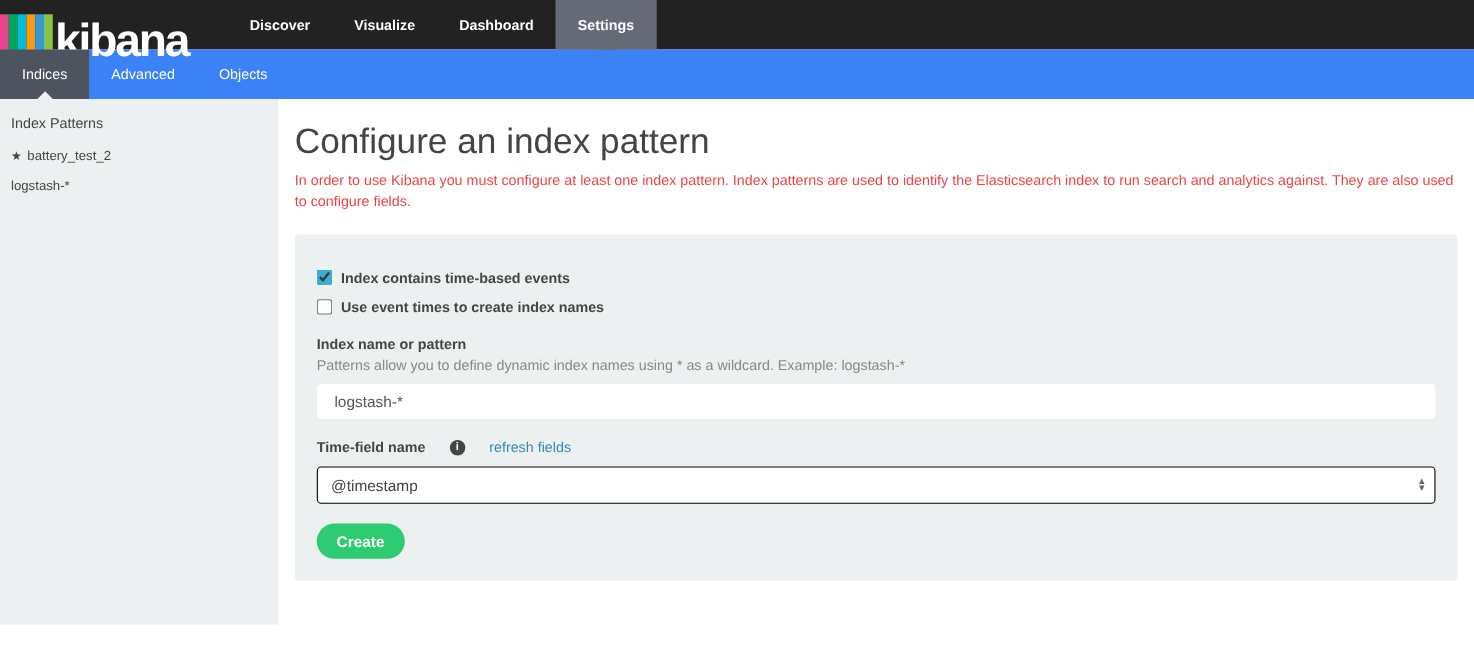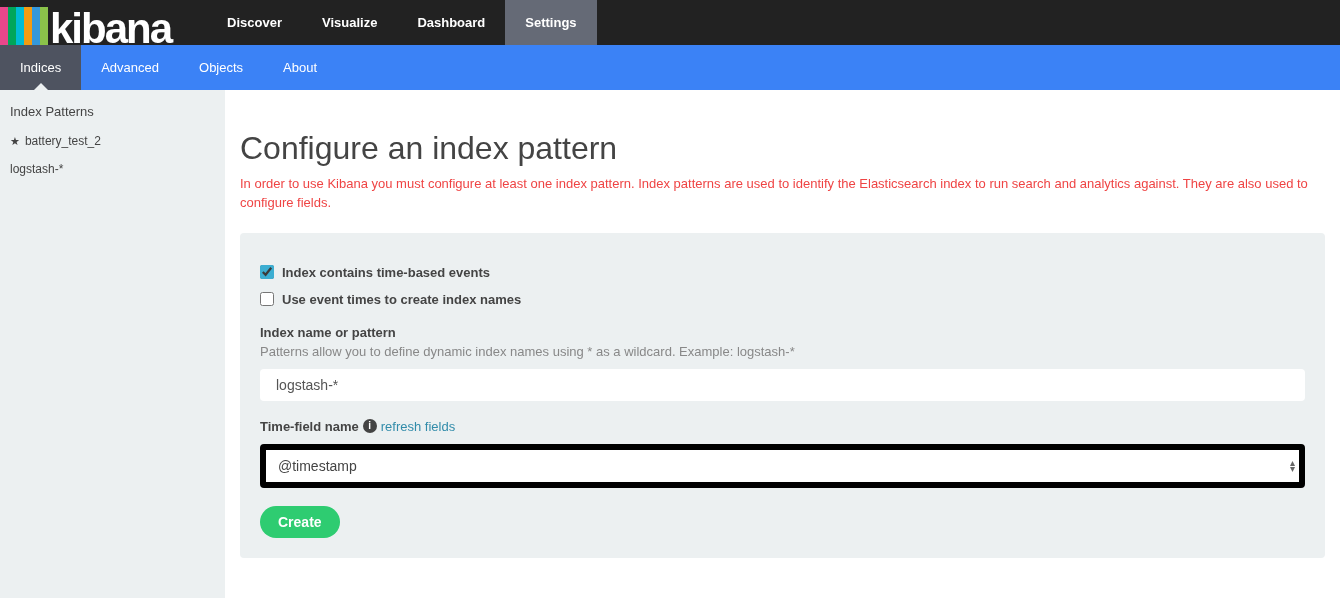--- a/index.html
+++ b/index.html
@@ -1,48 +1,48 @@
 <!DOCTYPE html>
 <html><head>
 <meta charset="utf-8">
 <style>
 * { box-sizing: border-box; margin: 0; padding: 0; }
 body { font-family: "Helvetica Neue", Helvetica, Arial, sans-serif; font-size: 14px; color: #444; width: 1340px; }
 .topnav { display: flex; background: #222; height: 45px; align-items: stretch; }
-.logo { display: flex; align-items: center; height: 58px; padding-right: 8px; }
+.logo { display: flex; align-items: flex-end; height: 58px; padding-right: 8px; }
 .logo-bars { display: flex; height: 45px; }
 .logo-bars span { width: 8px; height: 45px; display: block; }
 .logo-text { color: #fff; font-size: 42px; font-weight: 700; letter-spacing: -2px; margin-left: 2px; line-height: 1; }
 .topnav-item { color: #fff; font-size: 13px; padding: 0 20px; display: flex; align-items: center; cursor: pointer; font-weight: 600; }
 .topnav-item.active { background: #656a76; position: relative; }
 .subnav { background: #3b82f6; height: 45px; display: flex; align-items: stretch; }
 .subnav-item { color: #fff; font-size: 13px; padding: 0 20px; display: flex; align-items: center; cursor: pointer; position: relative; }
 .subnav-item.active { background: #4e5360; }
 .subnav-item.active::after { content: ""; position: absolute; bottom: 0; left: 50%; margin-left: -7px; border: 7px solid transparent; border-bottom-color: #ecf0f1; }
 .content-row { display: flex; }
-.sidebar { width: 225px; background: #ecf0f1; min-height: 90px; padding: 10px 0; }
+.sidebar { width: 253px; background: #ecf0f1; min-height: 90px; padding: 10px 0; }
 .sidebar-header { font-size: 13px; color: #444; padding: 4px 10px 8px 10px; }
 .sidebar-item { font-size: 12px; color: #444; padding: 7px 10px; cursor: pointer; display: flex; align-items: center; }
 .sidebar-item .star { margin-right: 5px; font-size: 11px; }
-.main { flex: 1; padding: 24px 15px 40px 15px; }
+.main { flex: 1; padding: 4px 15px 40px 15px; }
 .page-title { font-size: 32px; font-weight: 400; color: #444; margin: 16px 0 8px 0; }
 .page-desc { font-size: 13px; color: #ef4444; line-height: 1.45; margin-bottom: 20px; }
 .panel { background: #ecf0f1; border-radius: 4px; padding: 20px; }
 .chk-row { display: flex; margin-bottom: 6px; margin-top: 12px; }
 .chk-row input { margin-right: 8px; width: 14px; height: 14px; accent-color: #3caed2; }
 .chk-row label { font-weight: 700; font-size: 13px; color: #444; }
 .form-group { margin-top: 18px; }
 .form-label { font-weight: 700; font-size: 13px; color: #444; }
 .form-hint { color: #888; font-size: 13px; margin-top: 4px; margin-bottom: 10px; }
 .text-input { width: 100%; padding: 8px 16px; font-size: 14px; border: none; border-radius: 4px; background: #fff; color: #555; font-family: inherit; }
-.inline-row { display: flex; align-items: flex-start; gap: 4px; margin-bottom: 10px; }
+.inline-row { display: flex; align-items: flex-end; gap: 22px; margin-bottom: 10px; }
 .info-icon { width: 14px; height: 14px; border-radius: 50%; background: #444; color: #fff; font-size: 10px; display: inline-flex; align-items: center; justify-content: center; font-weight: bold; }
 .link { color: #328caa; font-size: 13px; cursor: pointer; }
 .select-wrap { position: relative; }
-.select { width: 100%; padding: 8px 12px; font-size: 14px; border: 6px solid #000000; border-radius: 4px; background: #fff; color: #444; appearance: none; font-family: inherit; }
+.select { width: 100%; padding: 8px 12px; font-size: 14px; border: 1px solid #000000; border-radius: 4px; background: #fff; color: #444; appearance: none; font-family: inherit; }
 .select-caret { position: absolute; right: 10px; top: 50%; transform: translateY(-50%); pointer-events: none; color: #666; font-size: 10px; line-height: 0.6; }
 .btn-create { margin-top: 18px; background: #2ecc71; color: #fff; border: none; border-radius: 16px; padding: 8px 18px; font-size: 14px; font-weight: 600; cursor: pointer; }
 .topnav-item.active::before { content: ""; position: absolute; bottom: 0; left: 50%; margin-left: -7px; border: 7px solid transparent; border-bottom-color: #656a76; }
 .spacer { width: 28px; }
 </style>
 </head>
 <body>
 
 <div class="topnav">
   <div class="logo">
@@ -57,21 +57,20 @@
     <span class="logo-text">kibana</span>
   </div>
   <div class="spacer"></div>
   <div id="topnav-items" style="display: contents;"><div class="topnav-item">Discover</div><div class="topnav-item">Visualize</div><div class="topnav-item">Dashboard</div><div class="topnav-item active">Settings</div></div>
 </div>
 
 <div class="subnav" id="subnav">
     <div class="subnav-item active">Indices</div>
     <div class="subnav-item">Advanced</div>
     <div class="subnav-item">Objects</div>
-    <div class="subnav-item">About</div>
   </div>
 
 <div class="content-row">
   <div class="sidebar">
     <div class="sidebar-header">Index Patterns</div>
     <div id="sidebar-items">
         <div class="sidebar-item">
           <span class="star">★</span>
           <span>battery_test_2</span>
         </div>

